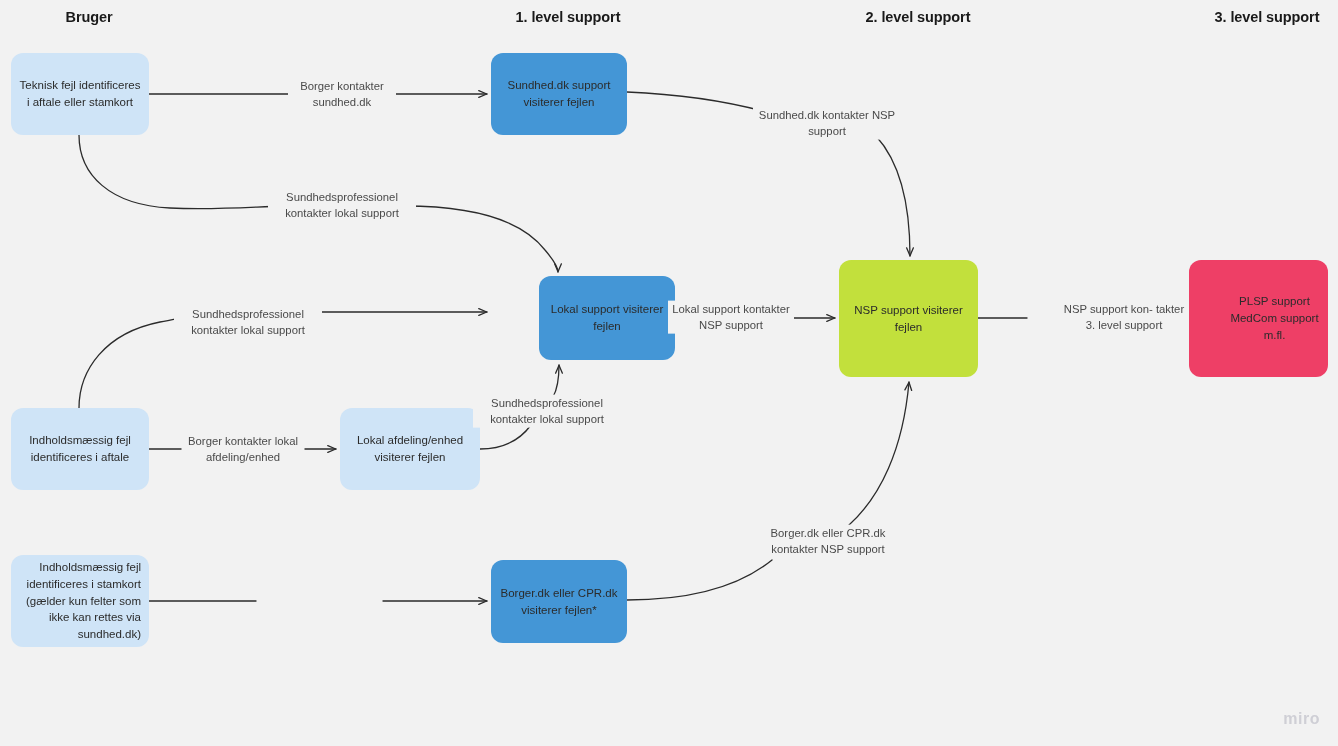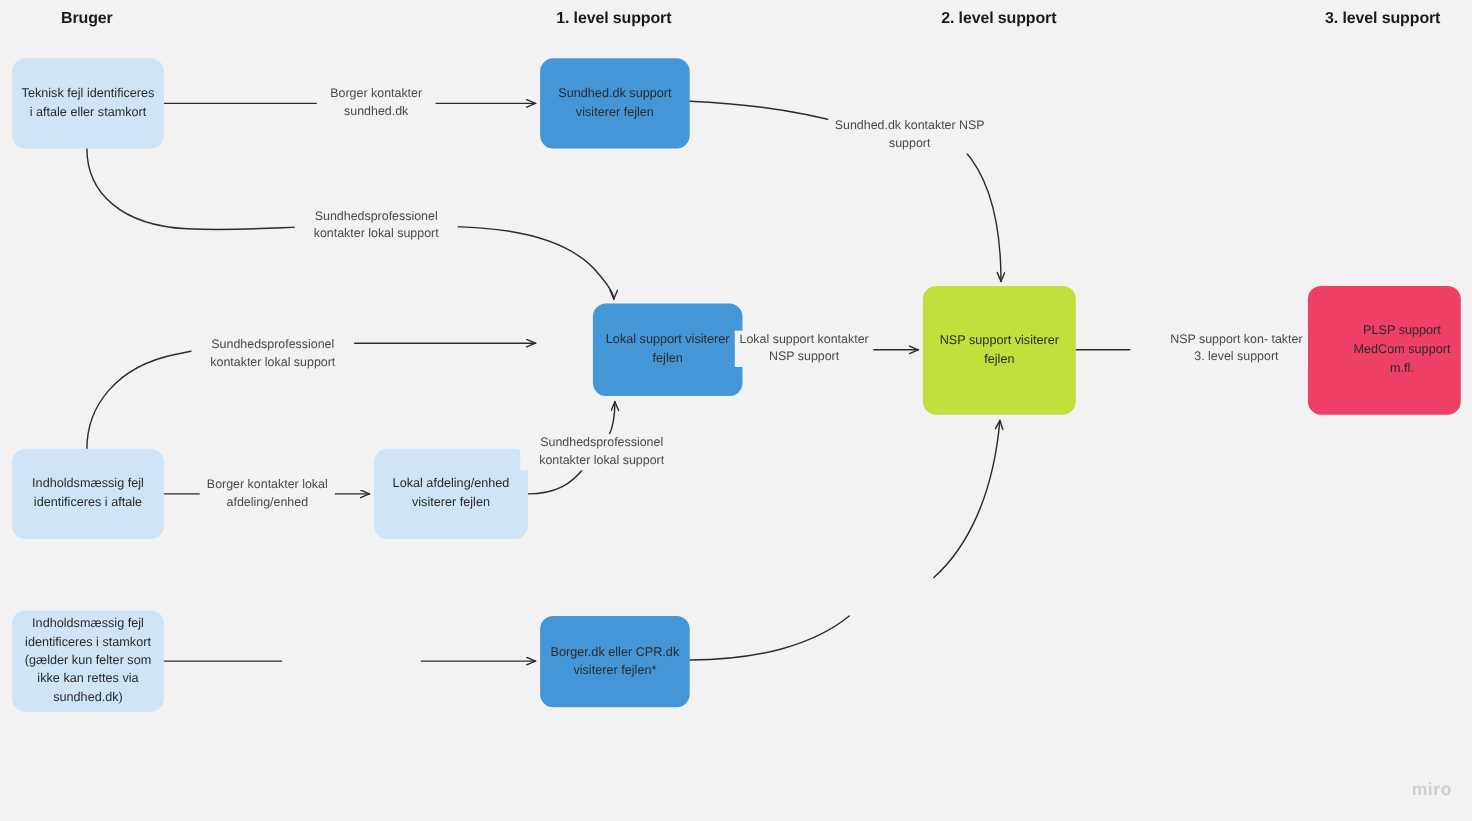--- a/index.html
+++ b/index.html
@@ -29,20 +29,21 @@
   }
   .col-header {
     position: absolute;
     font-size: 14.5px;
     font-weight: bold;
     color: #1a1a1a;
     text-align: center;
     white-space: nowrap;
     transform: translateX(-50%);
     letter-spacing: -0.1px;
+    margin-left: 10px;
   }
   .node {
     position: absolute;
     display: flex;
     align-items: center;
     justify-content: center;
     text-align: center;
     border-radius: 12px;
     font-size: 11.5px;
     line-height: 1.45;
@@ -123,21 +124,21 @@
 
       <path d="M627,600 C690,600 740,586 772,560"></path>
       <path d="M849,525 C880,497 903,450 909,382" marker-end="url(#ah)"></path>
     </g>
   </svg>
 
   <div class="node lightblue" style="left:11px; top:53px; width:138px; height:82px;">Teknisk fejl identificeres i aftale eller stamkort</div>
 
   <div class="node lightblue" style="left:11px; top:408px; width:138px; height:82px;">Indholdsmæssig fejl identificeres i aftale</div>
 
-  <div class="node lightblue" style="left:11px; top:555px; width:138px; height:92px;">Indholdsmæssig fejl identificeres i stamkort (gælder kun felter som ikke kan rettes via sundhed.dk)</div>
+  <div class="node lightblue" style="left:11px; top:555px; width:138px; height:92px;text-align:right;">Indholdsmæssig fejl identificeres i stamkort (gælder kun felter som ikke kan rettes via sundhed.dk)</div>
 
   <div class="node lightblue" style="left:340px; top:408px; width:140px; height:82px;">Lokal afdeling/enhed visiterer fejlen</div>
 
   <div class="node blue" style="left:491px; top:53px; width:136px; height:82px;">Sundhed.dk support visiterer fejlen</div>
 
   <div class="node blue" style="left:491px; top:276px; width:136px; height:84px;margin-left:48px;">Lokal support visiterer fejlen</div>
 
   <div class="node blue" style="left:491px; top:560px; width:136px; height:83px;">Borger.dk eller CPR.dk visiterer fejlen*</div>
 
   <div class="node green" style="left:839px; top:260px; width:139px; height:117px;">NSP support visiterer fejlen</div>
@@ -154,16 +155,17 @@
 
   <div class="edge-label" style="left:243px; top:449px; width:115px;">Borger kontakter lokal afdeling/enhed</div>
 
   <div class="edge-label" style="left:547px; top:411px; width:140px;">Sundhedsprofessionel kontakter lokal support</div>
 
   <div class="edge-label" style="left:731px; top:317px; width:118px;">Lokal support kontakter NSP support</div>
 
   <div class="edge-label" style="left:1124px; top:317px; width:122px;">NSP support kon- takter 3. level support</div>
 
 
+  <div class="edge-label" style="left:828px; top:541px; width:140px;">Borger.dk eller CPR.dk kontakter NSP support</div>
 
   <div class="watermark">miro</div>
 
 </div>
 
 </body></html>

